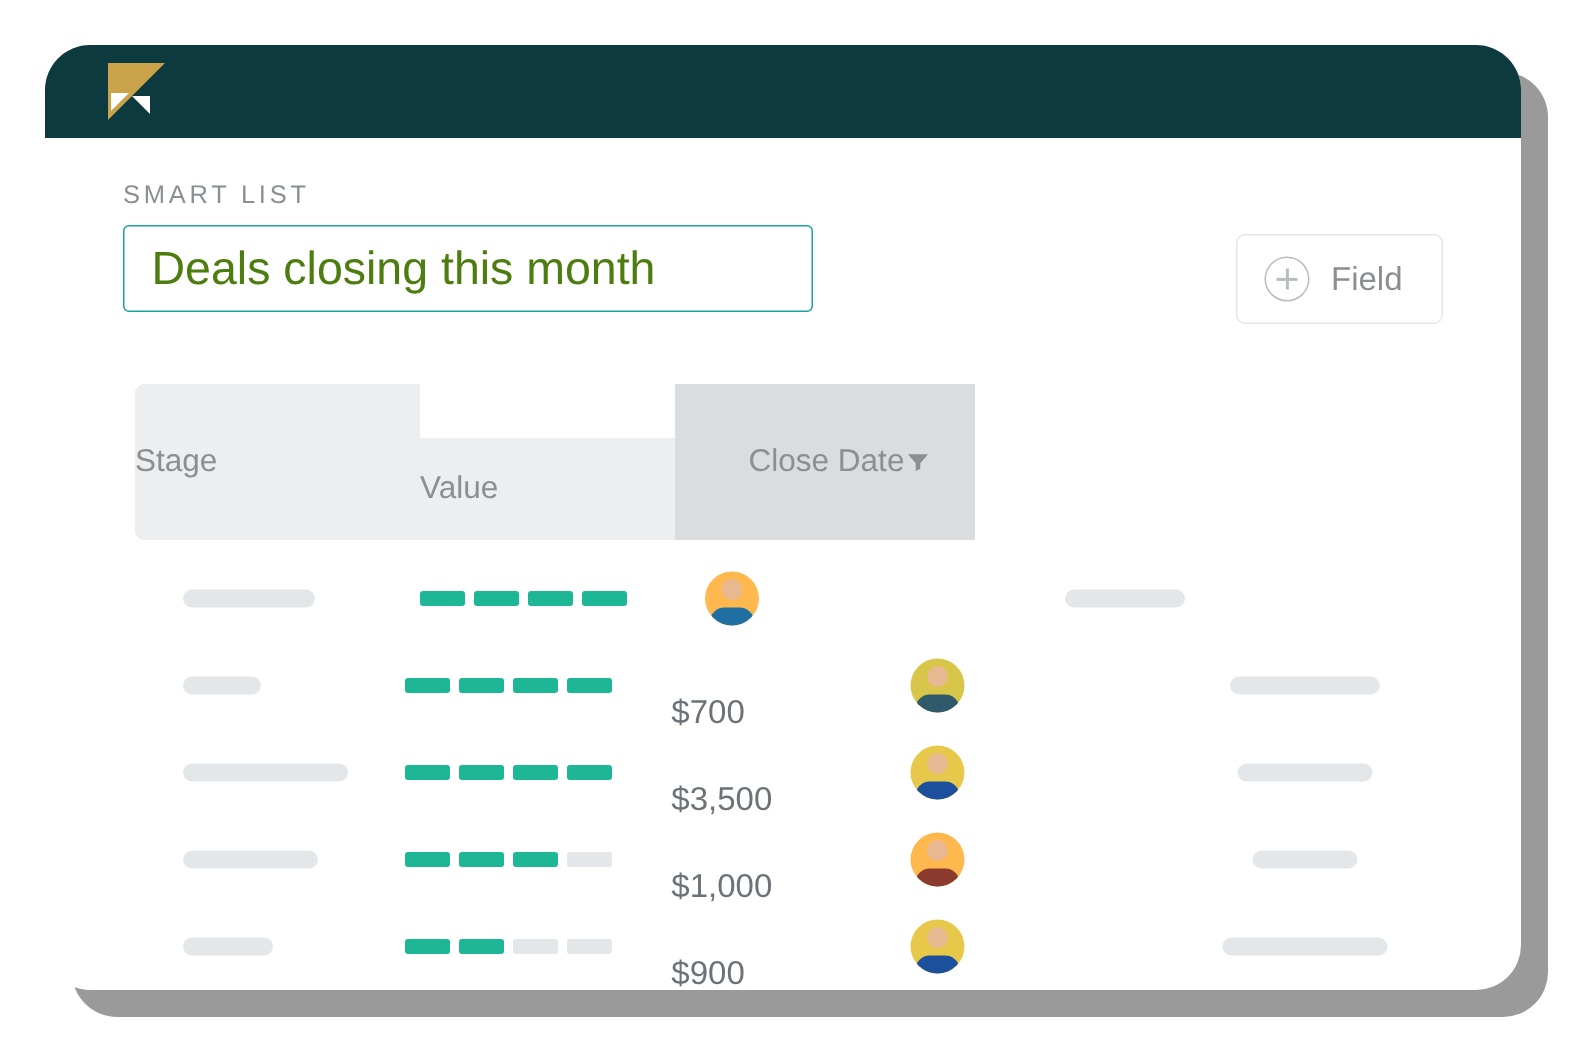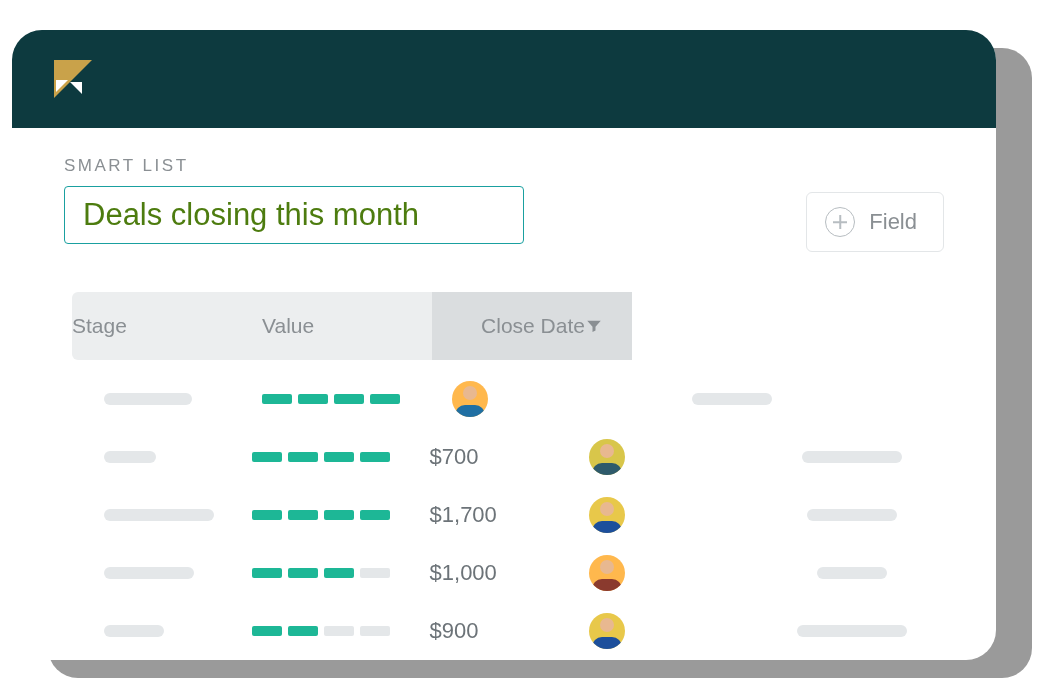--- a/index.html
+++ b/index.html
@@ -12,21 +12,21 @@
   }
   .shadow {
     position: absolute;
     top: 48px; left: 48px;
     width: 984px; height: 630px;
     background: #9a9a9a;
     border-radius: 30px;
   }
   .window {
     position: absolute;
-    top: 30px; left: 12px;
+    top: 30px; left: 30px;
     width: 984px; height: 630px;
     background: #fff;
     border-radius: 30px;
     overflow: hidden;
     display: flex;
     flex-direction: column;
   }
   .titlebar {
     background: #0d3a3f;
     height: 98px;
@@ -99,21 +99,21 @@
     background: #eceeef;
     color: #8a8f93;
     font-size: 21px;
     padding: 22px 0;
     display: flex;
     align-items: center;
   }
   .th.sorted { background: #dadddf; }
   .col-name  { width: 190px; padding-left: 32px; }
   .col-stage { width: 190px; }
-  .col-value { width: 170px; }
+  .col-value { width: 170px; margin-top: 36px; }
   .col-owner { width: 170px; }
   .col-close { width: 200px; padding-left: 20px; justify-content: center; }
 
   .tbody { margin-top: 10px; }
   .trow {
     display: flex;
     align-items: center;
     height: 58px;
   }
   .cell { display: flex; align-items: center; }
@@ -246,21 +246,21 @@
               <div class="ph" style="width: 110px;"></div>
             </div>
             <div class="cell col-stage">
               <div class="stage-bar">
                 <div class="seg on"></div>
                 <div class="seg on"></div>
                 <div class="seg on"></div>
                 <div class="seg on"></div>
               </div>
             </div>
-            <div class="cell col-value">$1,700</div>
+            <div class="cell col-value">$3,500</div>
             <div class="cell col-owner">
               <div class="avatar" style="background: rgb(232, 200, 74);">
                 <div class="head"></div>
                 <div class="body" style="background: rgb(28, 79, 156);"></div>
               </div>
             </div>
             <div class="cell col-close">
               <div class="ph" style="width: 90px;"></div>
             </div>
           </div>

